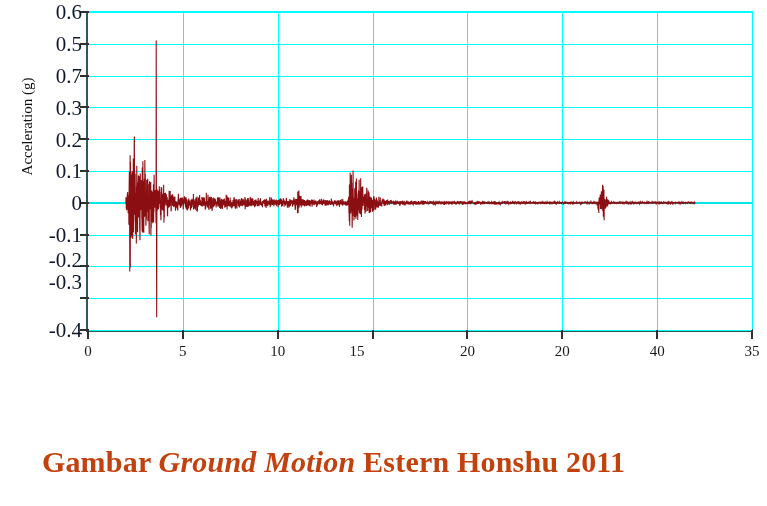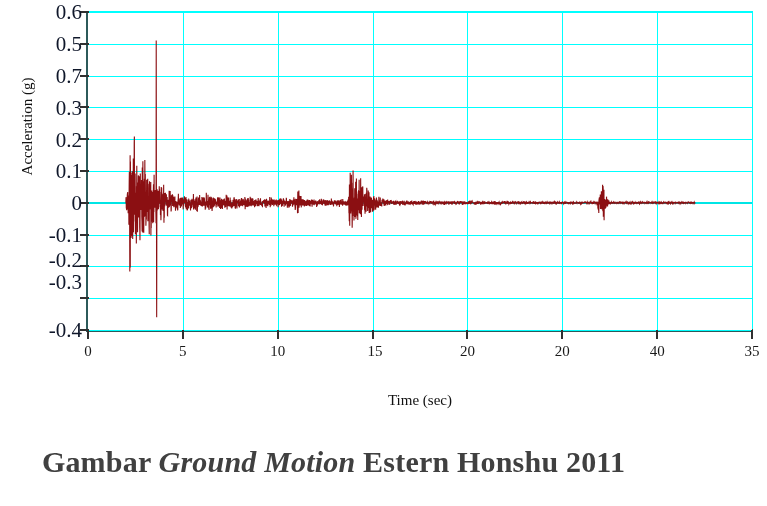--- a/index.html
+++ b/index.html
@@ -52,21 +52,21 @@
   }
   #x-axis-title{
     position:absolute;left:88px;top:392px;width:664px;text-align:center;
     font-size:15px;color:#111;font-family:"Liberation Serif", serif;
   }
 
   #waveform-svg{position:absolute;left:0;top:0;width:664px;height:318px;}
 
   #figure-caption{
     position:absolute;left:0;top:445px;width:667px;text-align:center;
-    font-size:30px;font-weight:bold;color:#404040;
+    font-size:30px;font-weight:bold;color:#c2410c;
     font-family:"Liberation Serif", serif;letter-spacing:.2px;
   }
   #figure-caption .em{font-style:italic;}
 </style>
 </head>
 <body>
 
 <div id="root">
 
   <div id="chart-border-top"></div>
@@ -130,26 +130,25 @@
       <div class="ylabel-txt" style="top: 128px;">0.2</div>
       <div class="ylabel-txt" style="top: 96px;">0.3</div>
       <div class="ylabel-txt" style="top: 63.6px;">0.7</div>
       <div class="ylabel-txt" style="top: 31.8px;">0.5</div>
       <div class="ylabel-txt" style="top: 0px;">0.6</div>
     </div>
   <div id="xtick-labels">
       <div class="xlabel-txt" style="left: 0px;">0</div>
       <div class="xlabel-txt" style="left: 94.8571px;">5</div>
       <div class="xlabel-txt" style="left: 189.714px;">10</div>
-      <div class="xlabel-txt" style="left: 287px;">15</div>
+      <div class="xlabel-txt" style="left: 269px;">15</div>
       <div class="xlabel-txt" style="left: 379.429px;">20</div>
       <div class="xlabel-txt" style="left: 474.286px;">20</div>
       <div class="xlabel-txt" style="left: 569.143px;">40</div>
       <div class="xlabel-txt" style="left: 664px;">35</div>
     </div>
 
   <div id="y-axis-title">Acceleration (g)</div>
-  <div id="x-axis-title">Time (sec)</div>
 
   <div id="figure-caption">
     <span>Gambar </span><span class="em">Ground Motion</span><span> Estern Honshu 2011</span>
   </div>
 </div>
 
 </body></html>

